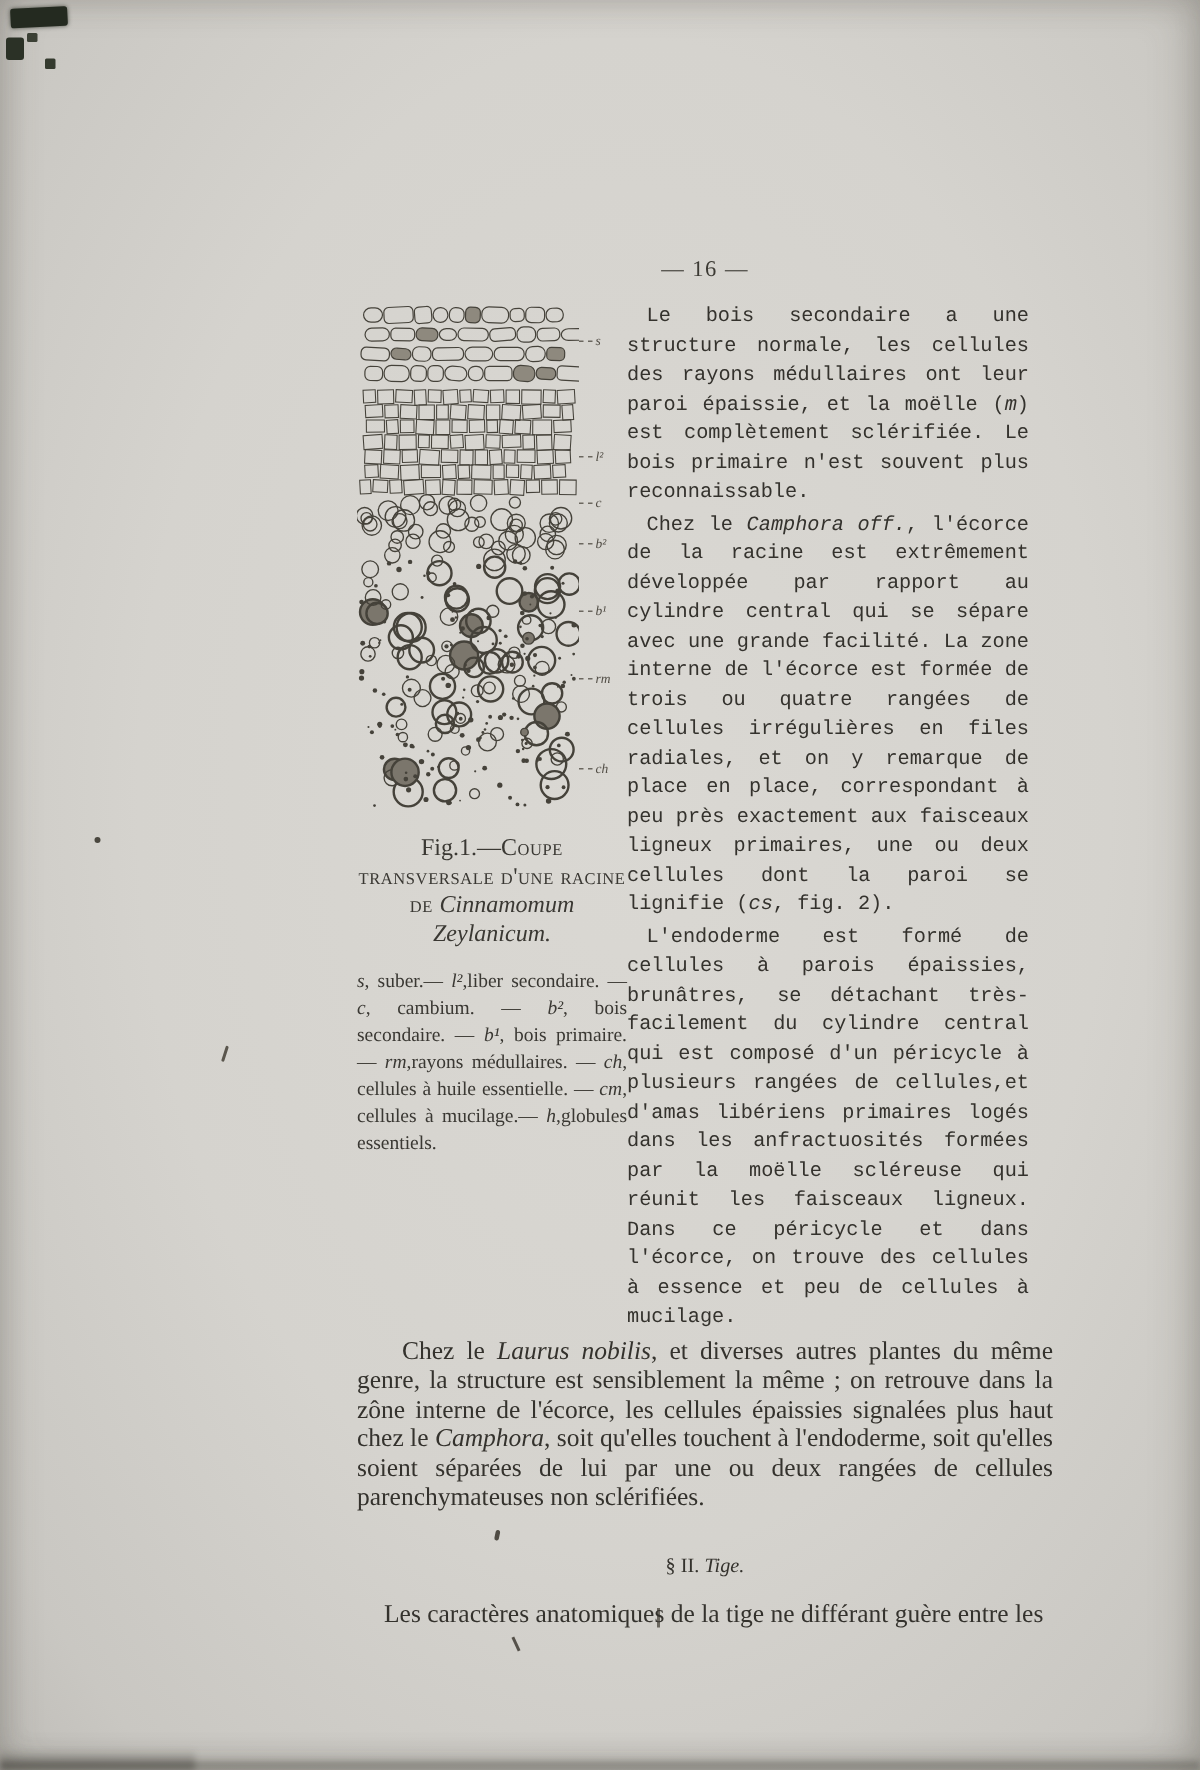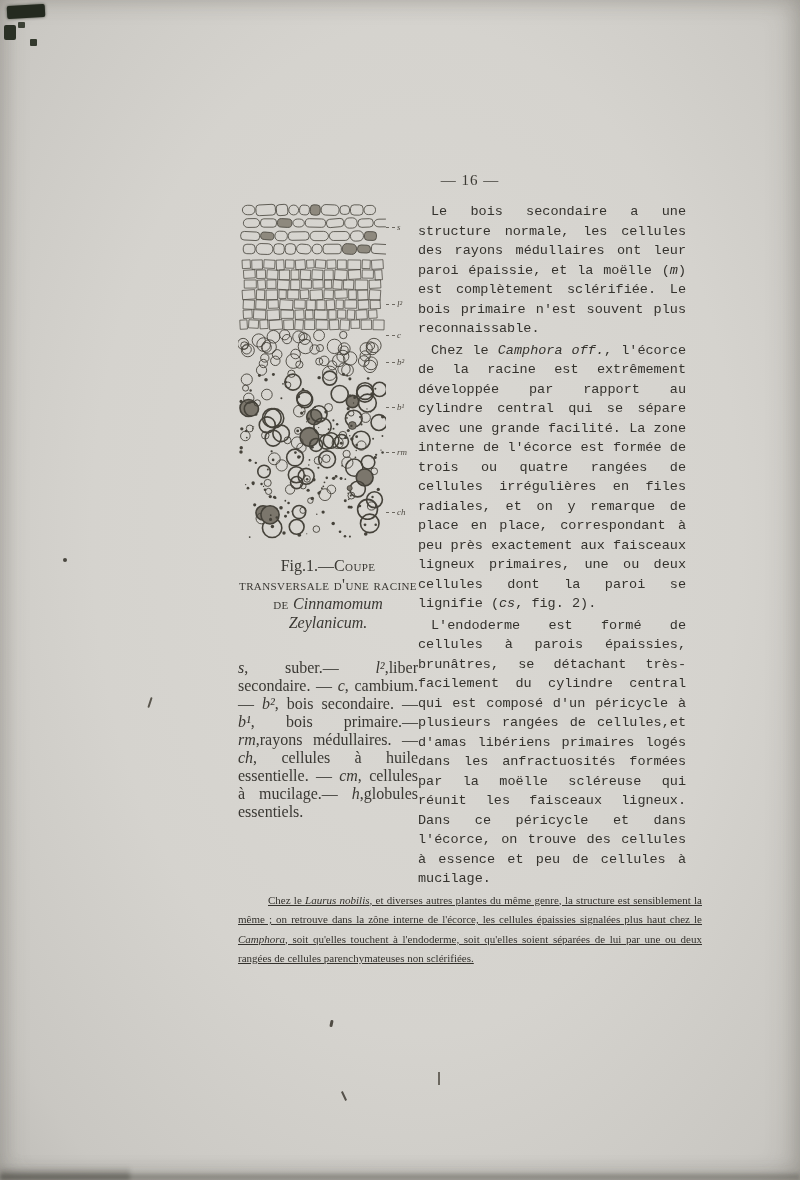--- a/index.html
+++ b/index.html
@@ -19,23 +19,23 @@
   .columns{display:flex;}
   .left-col{width:180px;margin-right:16px;flex:none;}
   .right-col{width:268px;flex:none;}
   .right-col p{margin:0 0 2px 0;font-size:13.5px;line-height:19.5px;text-align:justify;text-indent:13px;color:#34322d;font-family:Liberation Mono, monospace;}
   .illustration{position:relative;width:180px;height:342px;}
   .illustration svg{position:absolute;left:0;top:0;}
   .fig-label{position:absolute;left:148px;font-size:9px;font-style:italic;color:#514d45;white-space:nowrap;}
   .fig-label::before{content:"";display:inline-block;width:9px;border-top:1px dashed #6b675f;margin-right:2px;vertical-align:middle;}
   .caption{margin:12px 0 0 0;text-align:center;font-size:16px;line-height:19px;color:#3a3833;}
   .caption .sc{font-variant:small-caps;letter-spacing:.4px;}
-  .legend{margin-top:27px;font-size:16px;line-height:18px;text-align:justify;color:#3a3833;}
+  .legend{margin-top:13px;font-size:13px;line-height:18px;text-align:justify;color:#3a3833;}
   .it{font-style:italic;}
-  .full{margin:0;font-size:11px;line-height:19.5px;text-align:justify;color:#34322d;text-decoration:underline;}
+  .full{margin:0;font-size:17px;line-height:19.5px;text-align:justify;color:#34322d;}
   .p4{text-indent:30px;}
   .p5{text-indent:18px;}
   .section-heading{margin:28px 0 14px 0;text-align:center;font-size:13.5px;color:#34322d;}
   
   .art{position:absolute;pointer-events:none;}
   .blob1{left:7px;top:5px;width:38px;height:13px;background:#242a20;border-radius:2px;transform:rotate(-3deg);box-shadow:0 0 3px rgba(30,36,26,.7);}
   .blob2{left:4px;top:25px;width:12px;height:15px;background:#2b3126;border-radius:2px;}
   .blob3{left:30px;top:39px;width:7px;height:7px;background:#343a2e;border-radius:1px;}
   .blob4{left:18px;top:22px;width:7px;height:6px;background:#3c4136;border-radius:1px;}
   .mark-dot{left:63px;top:558px;width:4px;height:4px;background:#4a473f;border-radius:50%;}
@@ -487,16 +487,18 @@
       <div class="right-col">
         <p><span>Le bois secondaire a une structure normale, les cellules des rayons médullaires ont leur paroi épaissie, et la moëlle (</span><span class="it">m</span><span>) est complètement sclérifiée. Le bois primaire n'est souvent plus reconnaissable.</span></p>
         <p><span>Chez le </span><span class="it">Camphora off.</span><span>, l'écorce de la racine est extrêmement développée par rapport au cylindre central qui se sépare avec une grande facilité. La zone interne de l'écorce est formée de trois ou quatre rangées de cellules irrégulières en files radiales, et on y remarque de place en place, correspondant à peu près exactement aux faisceaux ligneux primaires, une ou deux cellules dont la paroi se lignifie (</span><span class="it">cs</span><span>, fig. 2).</span></p>
         <p><span>L'endoderme est formé de cellules à parois épaissies, brunâtres, se détachant très-facilement du cylindre central qui est composé d'un péricycle à plusieurs rangées de cellules,et d'amas libériens primaires logés dans les anfractuosités formées par la moëlle scléreuse qui réunit les faisceaux ligneux. Dans ce péricycle et dans l'écorce, on trouve des cellules à essence et peu de cellules à mucilage.</span></p>
       </div>
 
     </div>
 
     <p class="full p4"><span>Chez le </span><span class="it">Laurus nobilis</span><span>, et diverses autres plantes du même genre, la structure est sensiblement la même ; on retrouve dans la zône interne de l'écorce, les cellules épaissies signalées plus haut chez le </span><span class="it">Camphora</span><span>, soit qu'elles touchent à l'endoderme, soit qu'elles soient séparées de lui par une ou deux rangées de cellules parenchymateuses non sclérifiées.</span></p>
 
-
+    <div class="section-heading"><span>§ II. </span><span class="it">Tige.</span></div>
+
+    <p class="full p5"><span>Les caractères anatomiques de la tige ne différant guère entre les</span></p>
 
   </div>
 </div>
 
 </body></html>

